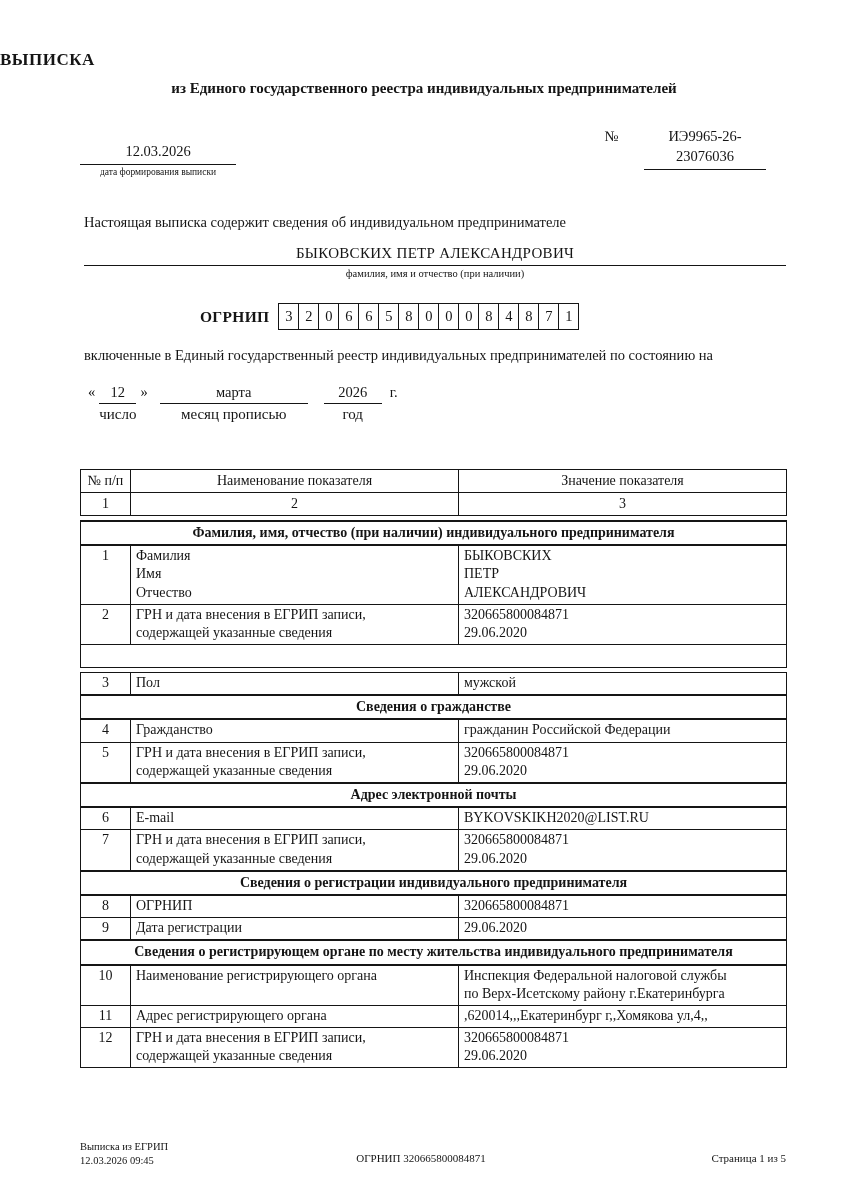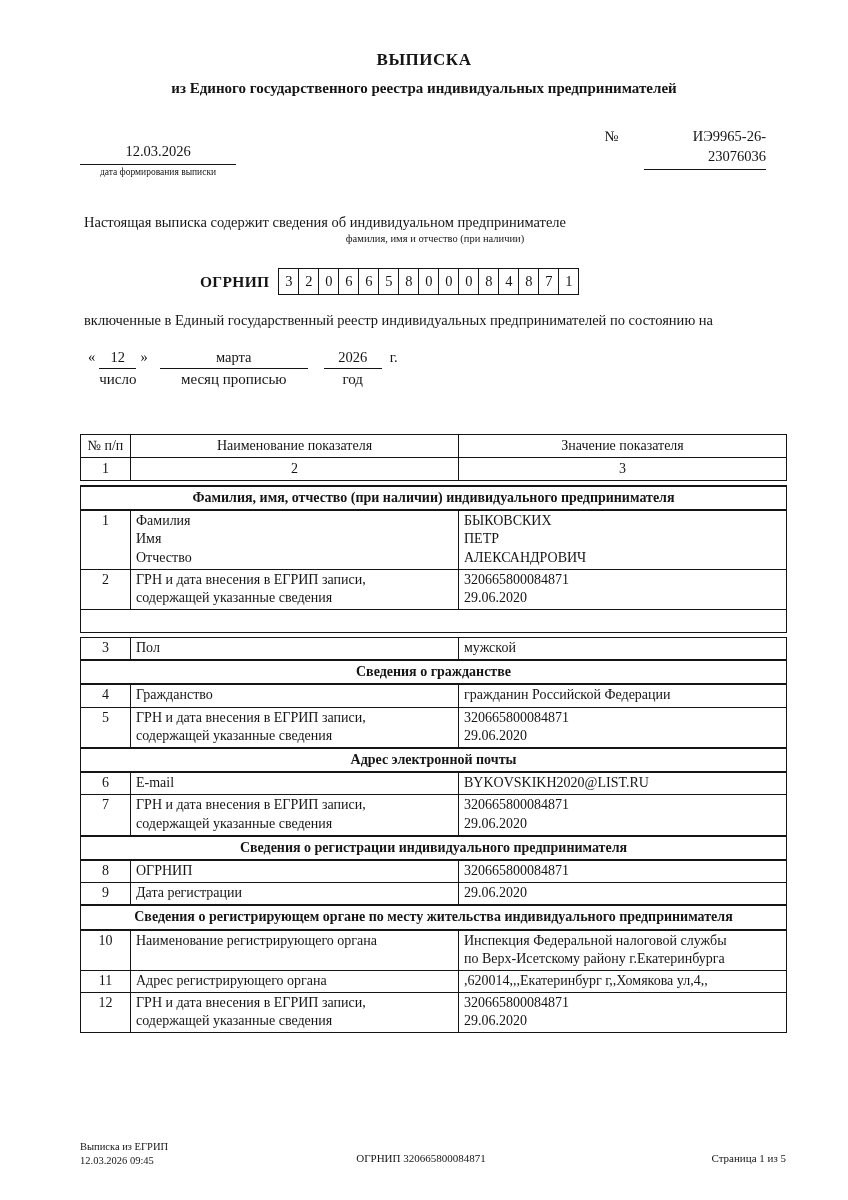--- a/index.html
+++ b/index.html
@@ -8,42 +8,41 @@
     width:848px;height:1200px;
     margin:0 auto;
     background:#ffffff;
     font-family:"Liberation Serif", serif;
     color:#151515;
     overflow:hidden;
   }
   
   .doc-title{
     padding-top:50px;
-    text-align:center;
     font-size:17px;
     font-weight:bold;
     letter-spacing:.5px;
   }
   .doc-subtitle{
     margin-top:10px;
     text-align:center;
     font-size:15px;
     font-weight:bold;
   }
   .header-row{
     display:flex;
     justify-content:space-between;
     margin:30px 82px 0 80px;
   }
   .date-block{width:156px;text-align:center;padding-top:16px;}
   .date-value{font-size:14.5px;padding-bottom:4px;border-bottom:1.2px solid #151515;}
   .date-caption{font-size:9.5px;padding-top:2px;}
   .number-block{display:flex;align-items:flex-start;}
   .number-sign{font-size:14.5px;margin-right:26px;padding-top:1px;}
-  .number-blank{width:122px;text-align:right;border-bottom:1.2px solid #151515;padding-bottom:3px;}
+  .number-blank{width:122px;text-align:center;border-bottom:1.2px solid #151515;padding-bottom:3px;}
   .number-blank div{font-size:14.5px;line-height:1.35;}
   
   .intro-text{margin:37px 70px 0 84px;font-size:14.5px;}
   .name-block{margin:14px 62px 0 84px;border-bottom:1.4px solid #151515;text-align:center;}
   .name-value{font-size:15px;padding-bottom:3px;letter-spacing:.3px;}
   .name-caption{text-align:center;font-size:10.5px;margin:2px 62px 0 84px;}
   
   .ogrnip-row{display:flex;align-items:center;margin:24px 0 0 200px;}
   .ogrnip-label{font-size:15.5px;font-weight:bold;margin-right:9px;letter-spacing:.3px;}
   .ogrnip-boxes{display:flex;}
@@ -109,20 +108,23 @@
       <span class="number-sign">№</span>
       <div class="number-blank">
         <div>ИЭ9965-26-</div>
         <div>23076036</div>
       </div>
     </div>
   </div>
 
   <div class="intro-text">Настоящая выписка содержит сведения об индивидуальном предпринимателе</div>
 
+  <div class="name-block">
+    <div class="name-value">БЫКОВСКИХ ПЕТР АЛЕКСАНДРОВИЧ</div>
+  </div>
   <div class="name-caption">фамилия, имя и отчество (при наличии)</div>
 
   <div class="ogrnip-row">
     <span class="ogrnip-label">ОГРНИП</span>
     <div class="ogrnip-boxes" id="ogrnip-boxes">
         <div class="digit-box">3</div>
         <div class="digit-box">2</div>
         <div class="digit-box">0</div>
         <div class="digit-box">6</div>
         <div class="digit-box">6</div>

